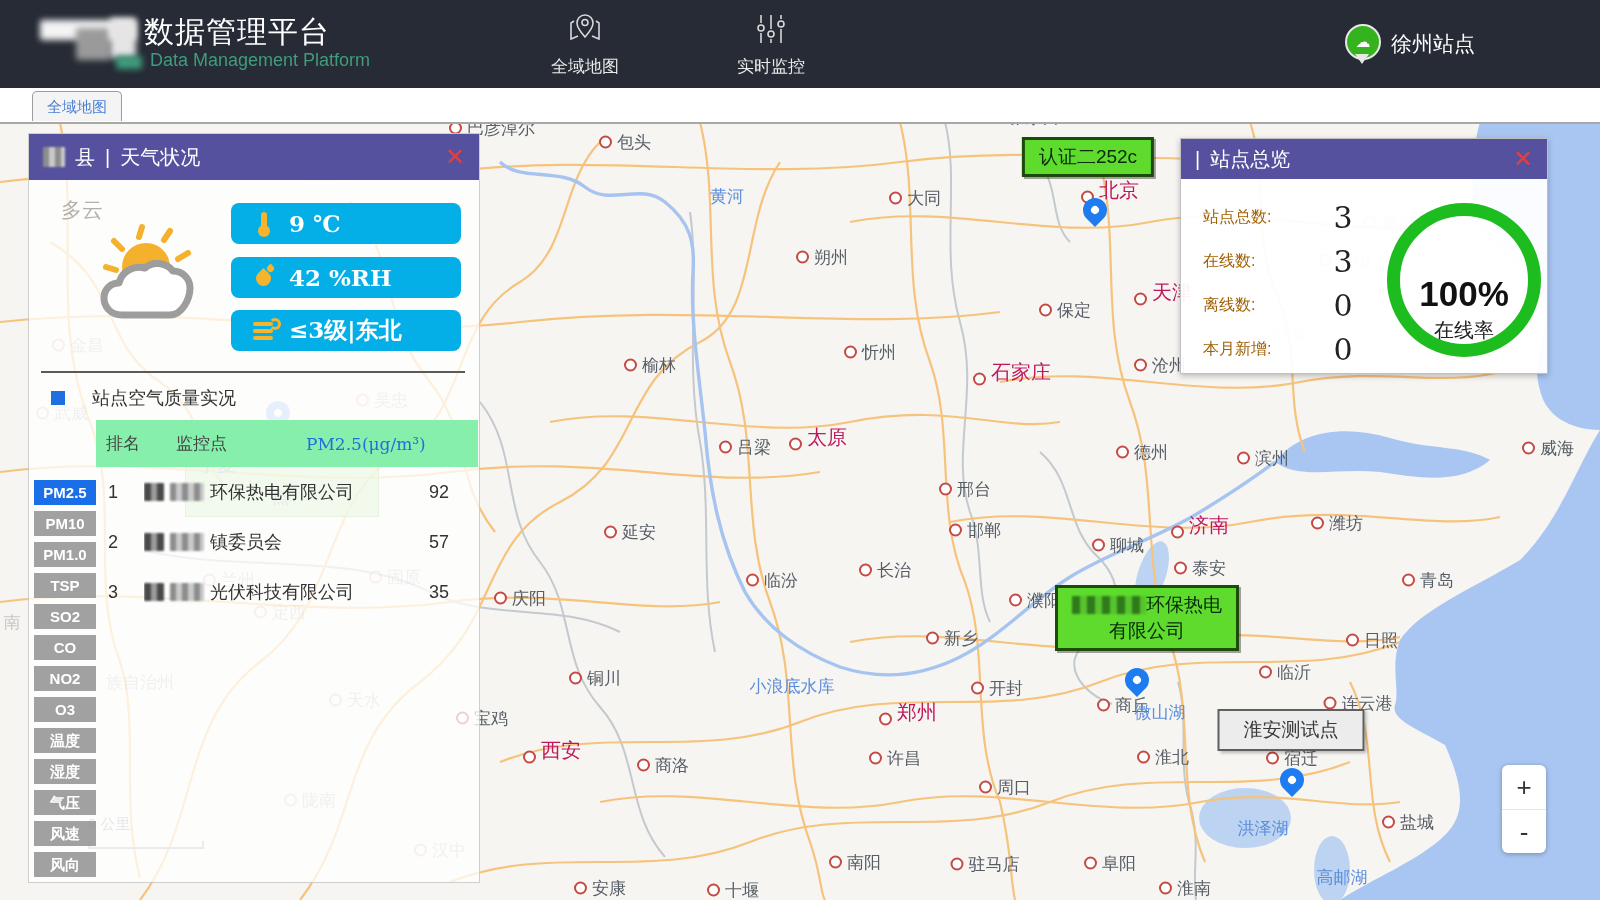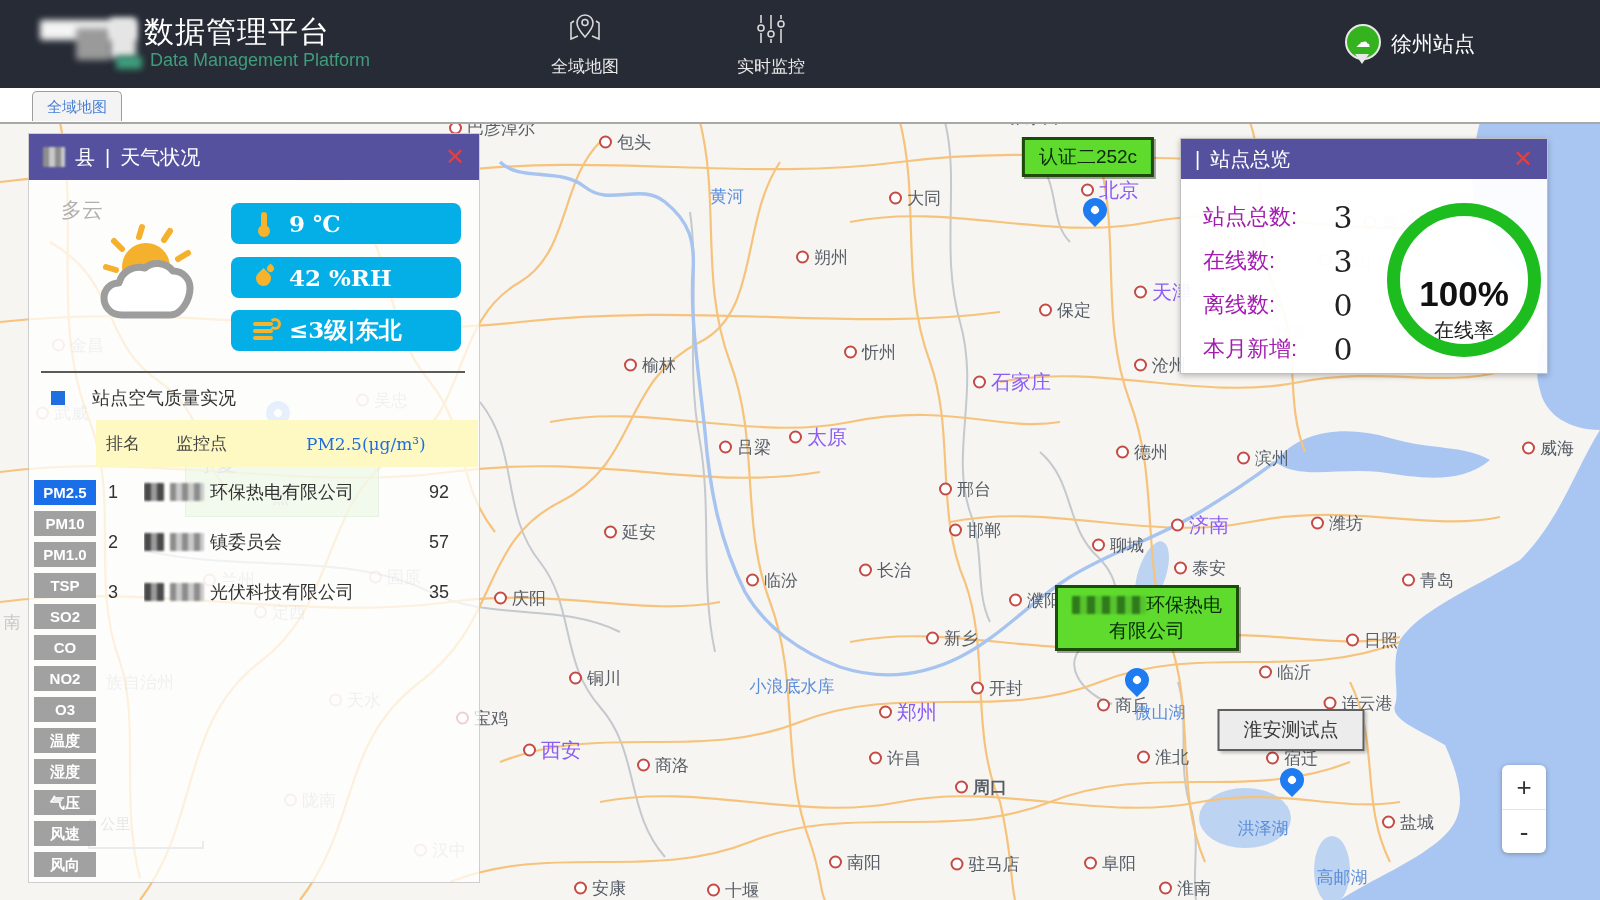--- a/index.html
+++ b/index.html
@@ -24,21 +24,21 @@
       color:#fff;font-size:15px;text-align:center;line-height:31px;}
   .gpin .tip{position:absolute;left:10px;top:30px;width:0;height:0;border-left:7px solid transparent;border-right:7px solid transparent;border-top:10px solid #e8e8e8;}
   
   .tabstrip{position:absolute;left:0;top:88px;width:1600px;height:34px;background:#fff;border-bottom:2px solid #a8a8a8;z-index:49;}
   .tab{position:absolute;left:32px;top:3px;height:29px;padding:0 14px;background:#f4f4f4;border:1px solid #9d9d9d;border-bottom:none;
       border-radius:5px 5px 0 0;font-size:15px;color:#4a7fd4;line-height:29px;cursor:pointer;}
   
   .map{position:absolute;left:0;top:122px;width:1600px;height:778px;background:#f7f5f2;overflow:hidden;}
   .map svg{position:absolute;left:0;top:0;}
   .map-city{position:absolute;transform:translate(-50%,-50%);white-space:nowrap;font-size:17px;color:#565d66;display:flex;align-items:center;gap:5px;z-index:3;}
-  .map-city.big{font-size:20px;color:#8b5cf6;}
+  .map-city.big{font-size:20px;color:#be185d;align-items:flex-end;}
   .map-city.washed{opacity:.30;}
   .cdot{width:9px;height:9px;border-radius:50%;background:#fff;border:2.5px solid #c44a43;display:inline-block;box-shadow:inset 0 0 0 1.5px #fff;}
   .map-water{position:absolute;transform:translate(-50%,-50%);white-space:nowrap;font-size:17px;color:#5b8ddb;z-index:3;}
   .map-water.washed{opacity:.30;}
   .pin{position:absolute;width:24px;height:24px;background:#1e7cf0;border-radius:50% 50% 50% 0;transform:translate(-50%,-100%) rotate(-45deg);z-index:6;}
   .pin::after{content:"";position:absolute;left:8px;top:8px;width:8px;height:8px;background:#fff;border-radius:50%;}
   .pin.faint{opacity:.40;}
   .st-label{position:absolute;transform:translate(-50%,-50%);z-index:5;text-align:center;white-space:nowrap;}
   .st-green{background:#5edb2c;border:3px solid #1c4a08;color:#07290a;font-size:19px;padding:4px 14px;box-shadow:2px 2px 0 rgba(0,0,0,.35);}
   .st-gray{background:#ececec;border:2px solid #5f5f5f;color:#3a3a3a;font-size:19px;padding:6px 24px;box-shadow:2px 2px 3px rgba(0,0,0,.25);}
@@ -59,38 +59,38 @@
   .redact.green{background:repeating-linear-gradient(90deg,#2f7a1a 0 8px,#57c32e 8px 15px);}
   .cond{position:absolute;left:32px;top:62px;font-size:21px;color:#b0b0b0;}
   .suncloud{position:absolute;left:55px;top:85px;width:130px;height:115px;}
   .metric{position:absolute;left:202px;width:230px;height:41px;background:#04aee6;border-radius:8px;display:flex;align-items:center;gap:14px;padding:0 0 0 22px;box-sizing:border-box;}
   .metric .val{color:#fff;font-size:23px;font-weight:bold;font-family:"DejaVu Serif","Liberation Serif",serif;}
   .m1{top:69px;}.m2{top:123px;}.m3{top:176px;}
   .divider{position:absolute;left:12px;top:237px;width:424px;border-top:2px solid #5a5a5a;}
   .sechead{position:absolute;left:22px;top:252px;display:flex;align-items:center;gap:27px;font-size:18px;color:#333;}
   .sechead .bullet{width:14px;height:14px;background:#1f6fe0;display:inline-block;}
   .aqi-table{position:absolute;left:67px;top:286px;width:382px;}
-  .aqi-head{height:47px;background:#fef9c3;display:flex;align-items:center;font-size:17px;color:#444;}
+  .aqi-head{height:47px;background:#86efac;display:flex;align-items:center;font-size:17px;color:#444;}
   .aqi-head .h1{width:70px;padding-left:10px;}
   .aqi-head .h2{width:130px;}
   .aqi-head .h3{flex:1;color:#1f6fe0;font-family:"DejaVu Serif","Liberation Serif",serif;}
   .aqi-row{height:50px;display:flex;align-items:center;font-size:18px;color:#333;}
   .aqi-row .rank{width:36px;padding-left:12px;}
   .aqi-row .rname{width:256px;display:flex;align-items:center;gap:6px;white-space:nowrap;overflow:hidden;}
   .aqi-row .rval{flex:1;text-align:center;}
   .params{position:absolute;left:5px;top:346px;width:62px;z-index:11;}
   .param{width:62px;height:25px;margin-bottom:6px;background:rgba(148,148,148,.88);color:#fff;font-size:15px;font-weight:bold;
      text-align:center;line-height:25px;box-sizing:border-box;cursor:pointer;}
   .param.active{background:#1a6ee8;}
   
   .opanel{position:absolute;left:1180px;top:138px;width:366px;height:234px;background:rgba(255,255,255,.94);z-index:10;border:1px solid rgba(150,150,150,.6);box-shadow:0 2px 6px rgba(0,0,0,.25);}
   .opanel .phead{height:40px;font-size:20px;}
   .stats{position:absolute;left:22px;top:56px;}
   .stat-row{display:flex;align-items:center;height:44px;}
-  .slabel{font-size:22px;color:#a21caf;width:118px;}
+  .slabel{font-size:16px;color:#a16207;width:118px;}
   .svalue{font-size:30px;color:#222;font-family:"DejaVu Serif","Liberation Serif",serif;width:44px;text-align:center;}
   .gauge{position:absolute;left:206px;top:64px;width:128px;height:128px;border:13px solid #1dbd20;border-radius:50%;
      display:flex;flex-direction:column;align-items:center;justify-content:flex-end;background:rgba(255,255,255,.6);}
   .gauge .gv{font-size:35px;font-weight:bold;color:#111;line-height:1;}
   .gauge .gl{font-size:20px;color:#222;margin-top:6px;}
   
   .wicon{width:22px;height:26px;position:relative;flex:0 0 22px;}
   .thermo::before{content:"";position:absolute;left:8px;top:1px;width:6px;height:16px;background:#f7b32b;border-radius:3px;}
   .thermo::after{content:"";position:absolute;left:5px;top:14px;width:12px;height:12px;background:#f7b32b;border-radius:50%;}
   .drop::before{content:"";position:absolute;left:3px;top:6px;width:15px;height:15px;background:#f7b32b;border-radius:0 50% 50% 50%;transform:rotate(45deg);}
@@ -160,21 +160,21 @@
       <span class="map-city" style="left: 800px; top: -10px;">呼和浩特</span>
       <span class="map-city" style="left: 1025px; top: -5px;"><i class="cdot"></i>张家口</span>
       <span class="map-city big" style="left: 1110px; top: 68px;"><i class="cdot"></i>北京</span>
       <span class="map-city" style="left: 915px; top: 76px;"><i class="cdot"></i>大同</span>
       <span class="map-city" style="left: 822px; top: 135px;"><i class="cdot"></i>朔州</span>
       <span class="map-city" style="left: 1065px; top: 188px;"><i class="cdot"></i>保定</span>
       <span class="map-city big" style="left: 1163px; top: 170px;"><i class="cdot"></i>天津</span>
       <span class="map-city" style="left: 870px; top: 230px;"><i class="cdot"></i>忻州</span>
       <span class="map-city" style="left: 650px; top: 243px;"><i class="cdot"></i>榆林</span>
       <span class="map-city" style="left: 1160px; top: 243px;"><i class="cdot"></i>沧州</span>
-      <span class="map-city big" style="left: 1012px; top: 260px;"><i class="cdot"></i>石家庄</span>
+      <span class="map-city big" style="left: 1012px; top: 250px;"><i class="cdot"></i>石家庄</span>
       <span class="map-city washed" style="left: 1398px; top: 100px;"><i class="cdot"></i>秦皇岛</span>
       <span class="map-city washed" style="left: 1345px; top: 138px;"><i class="cdot"></i>唐山</span>
       <span class="map-city" style="left: 745px; top: 325px;"><i class="cdot"></i>吕梁</span>
       <span class="map-city big" style="left: 818px; top: 315px;"><i class="cdot"></i>太原</span>
       <span class="map-city" style="left: 1142px; top: 330px;"><i class="cdot"></i>德州</span>
       <span class="map-city" style="left: 1263px; top: 336px;"><i class="cdot"></i>滨州</span>
       <span class="map-city" style="left: 1548px; top: 326px;"><i class="cdot"></i>威海</span>
       <span class="map-city" style="left: 965px; top: 367px;"><i class="cdot"></i>邢台</span>
       <span class="map-city" style="left: 975px; top: 408px;"><i class="cdot"></i>邯郸</span>
       <span class="map-city" style="left: 630px; top: 410px;"><i class="cdot"></i>延安</span>
@@ -192,21 +192,21 @@
       <span class="map-city" style="left: 595px; top: 556px;"><i class="cdot"></i>铜川</span>
       <span class="map-city" style="left: 997px; top: 566px;"><i class="cdot"></i>开封</span>
       <span class="map-city big" style="left: 908px; top: 590px;"><i class="cdot"></i>郑州</span>
       <span class="map-city" style="left: 1123px; top: 583px;"><i class="cdot"></i>商丘</span>
       <span class="map-city" style="left: 1358px; top: 581px;"><i class="cdot"></i>连云港</span>
       <span class="map-city" style="left: 1163px; top: 635px;"><i class="cdot"></i>淮北</span>
       <span class="map-city big" style="left: 552px; top: 628px;"><i class="cdot"></i>西安</span>
       <span class="map-city" style="left: 663px; top: 643px;"><i class="cdot"></i>商洛</span>
       <span class="map-city" style="left: 895px; top: 636px;"><i class="cdot"></i>许昌</span>
       <span class="map-city" style="left: 1292px; top: 636px;"><i class="cdot"></i>宿迁</span>
-      <span class="map-city" style="left: 981px; top: 665px; font-weight: bold;"><i class="cdot"></i>周口</span>
+      <span class="map-city" style="left: 1005px; top: 665px;"><i class="cdot"></i>周口</span>
       <span class="map-city" style="left: 1110px; top: 741px;"><i class="cdot"></i>阜阳</span>
       <span class="map-city" style="left: 1185px; top: 766px;"><i class="cdot"></i>淮南</span>
       <span class="map-city" style="left: 1408px; top: 700px;"><i class="cdot"></i>盐城</span>
       <span class="map-city" style="left: 985px; top: 742px;"><i class="cdot"></i>驻马店</span>
       <span class="map-city" style="left: 855px; top: 740px;"><i class="cdot"></i>南阳</span>
       <span class="map-city" style="left: 600px; top: 766px;"><i class="cdot"></i>安康</span>
       <span class="map-city" style="left: 733px; top: 768px;"><i class="cdot"></i>十堰</span>
       <span class="map-city washed" style="left: 440px; top: 728px;"><i class="cdot"></i>汉中</span>
       <span class="map-city washed" style="left: 310px; top: 678px;"><i class="cdot"></i>陇南</span>
       <span class="map-city washed" style="left: 355px; top: 578px;"><i class="cdot"></i>天水</span>

